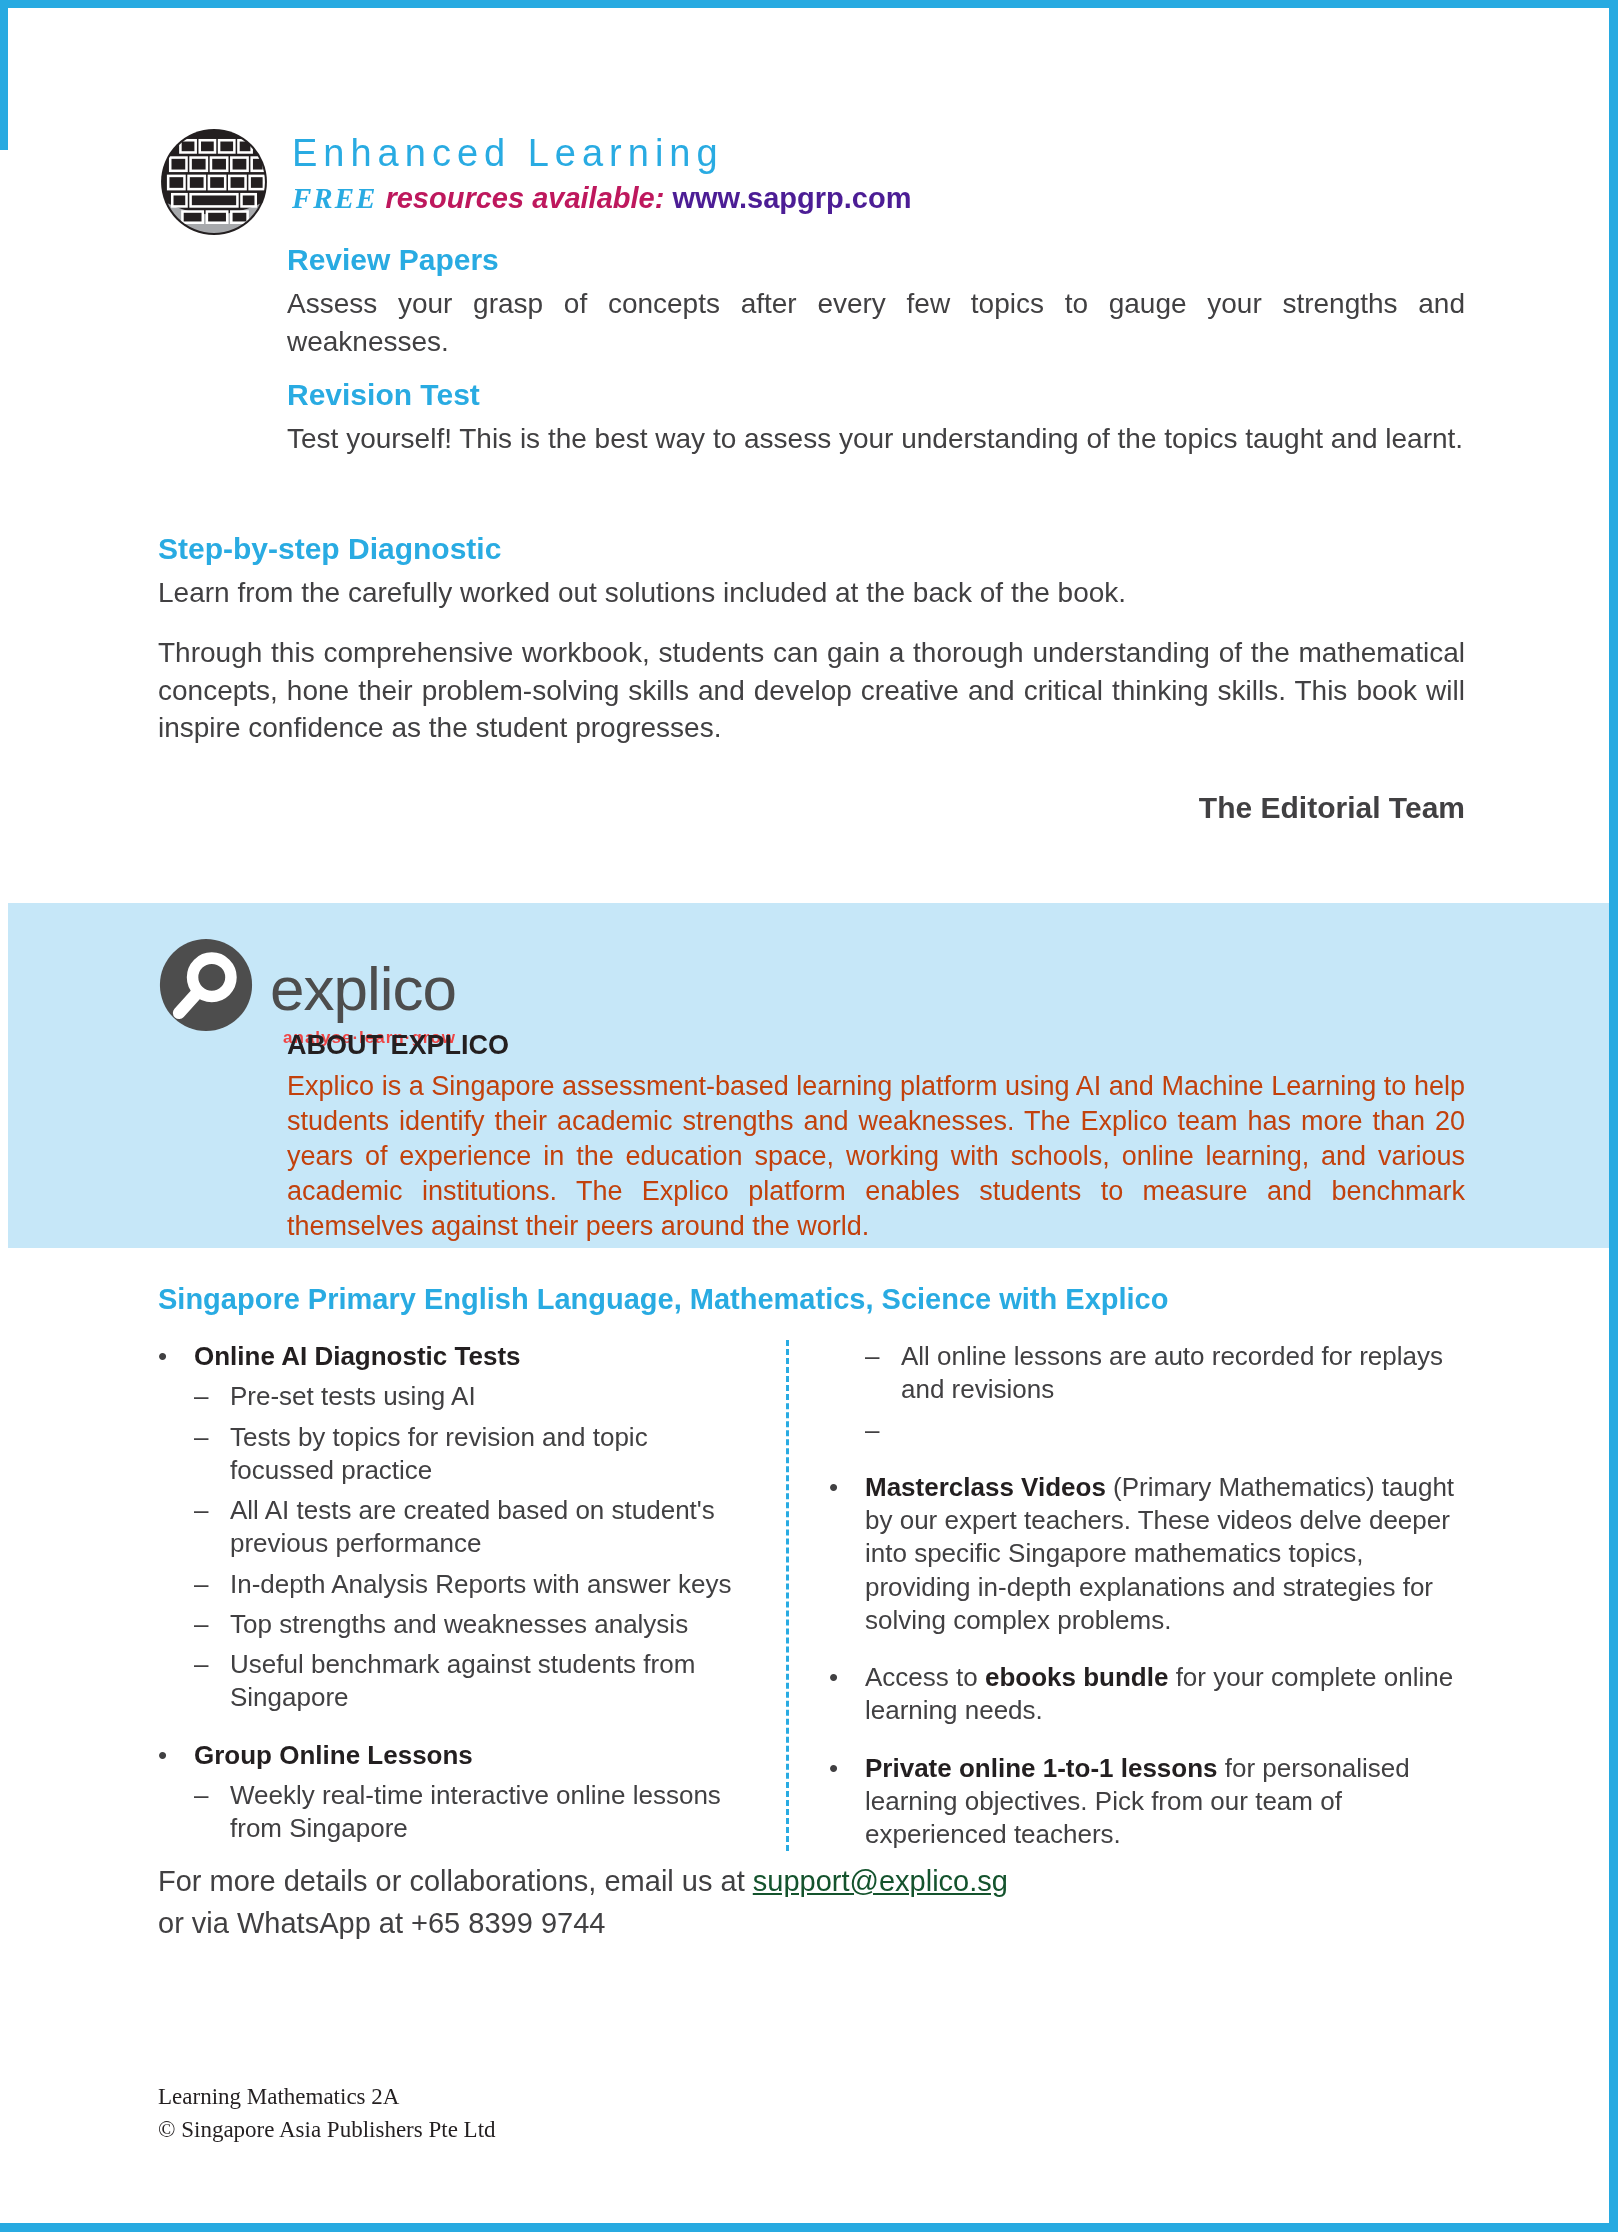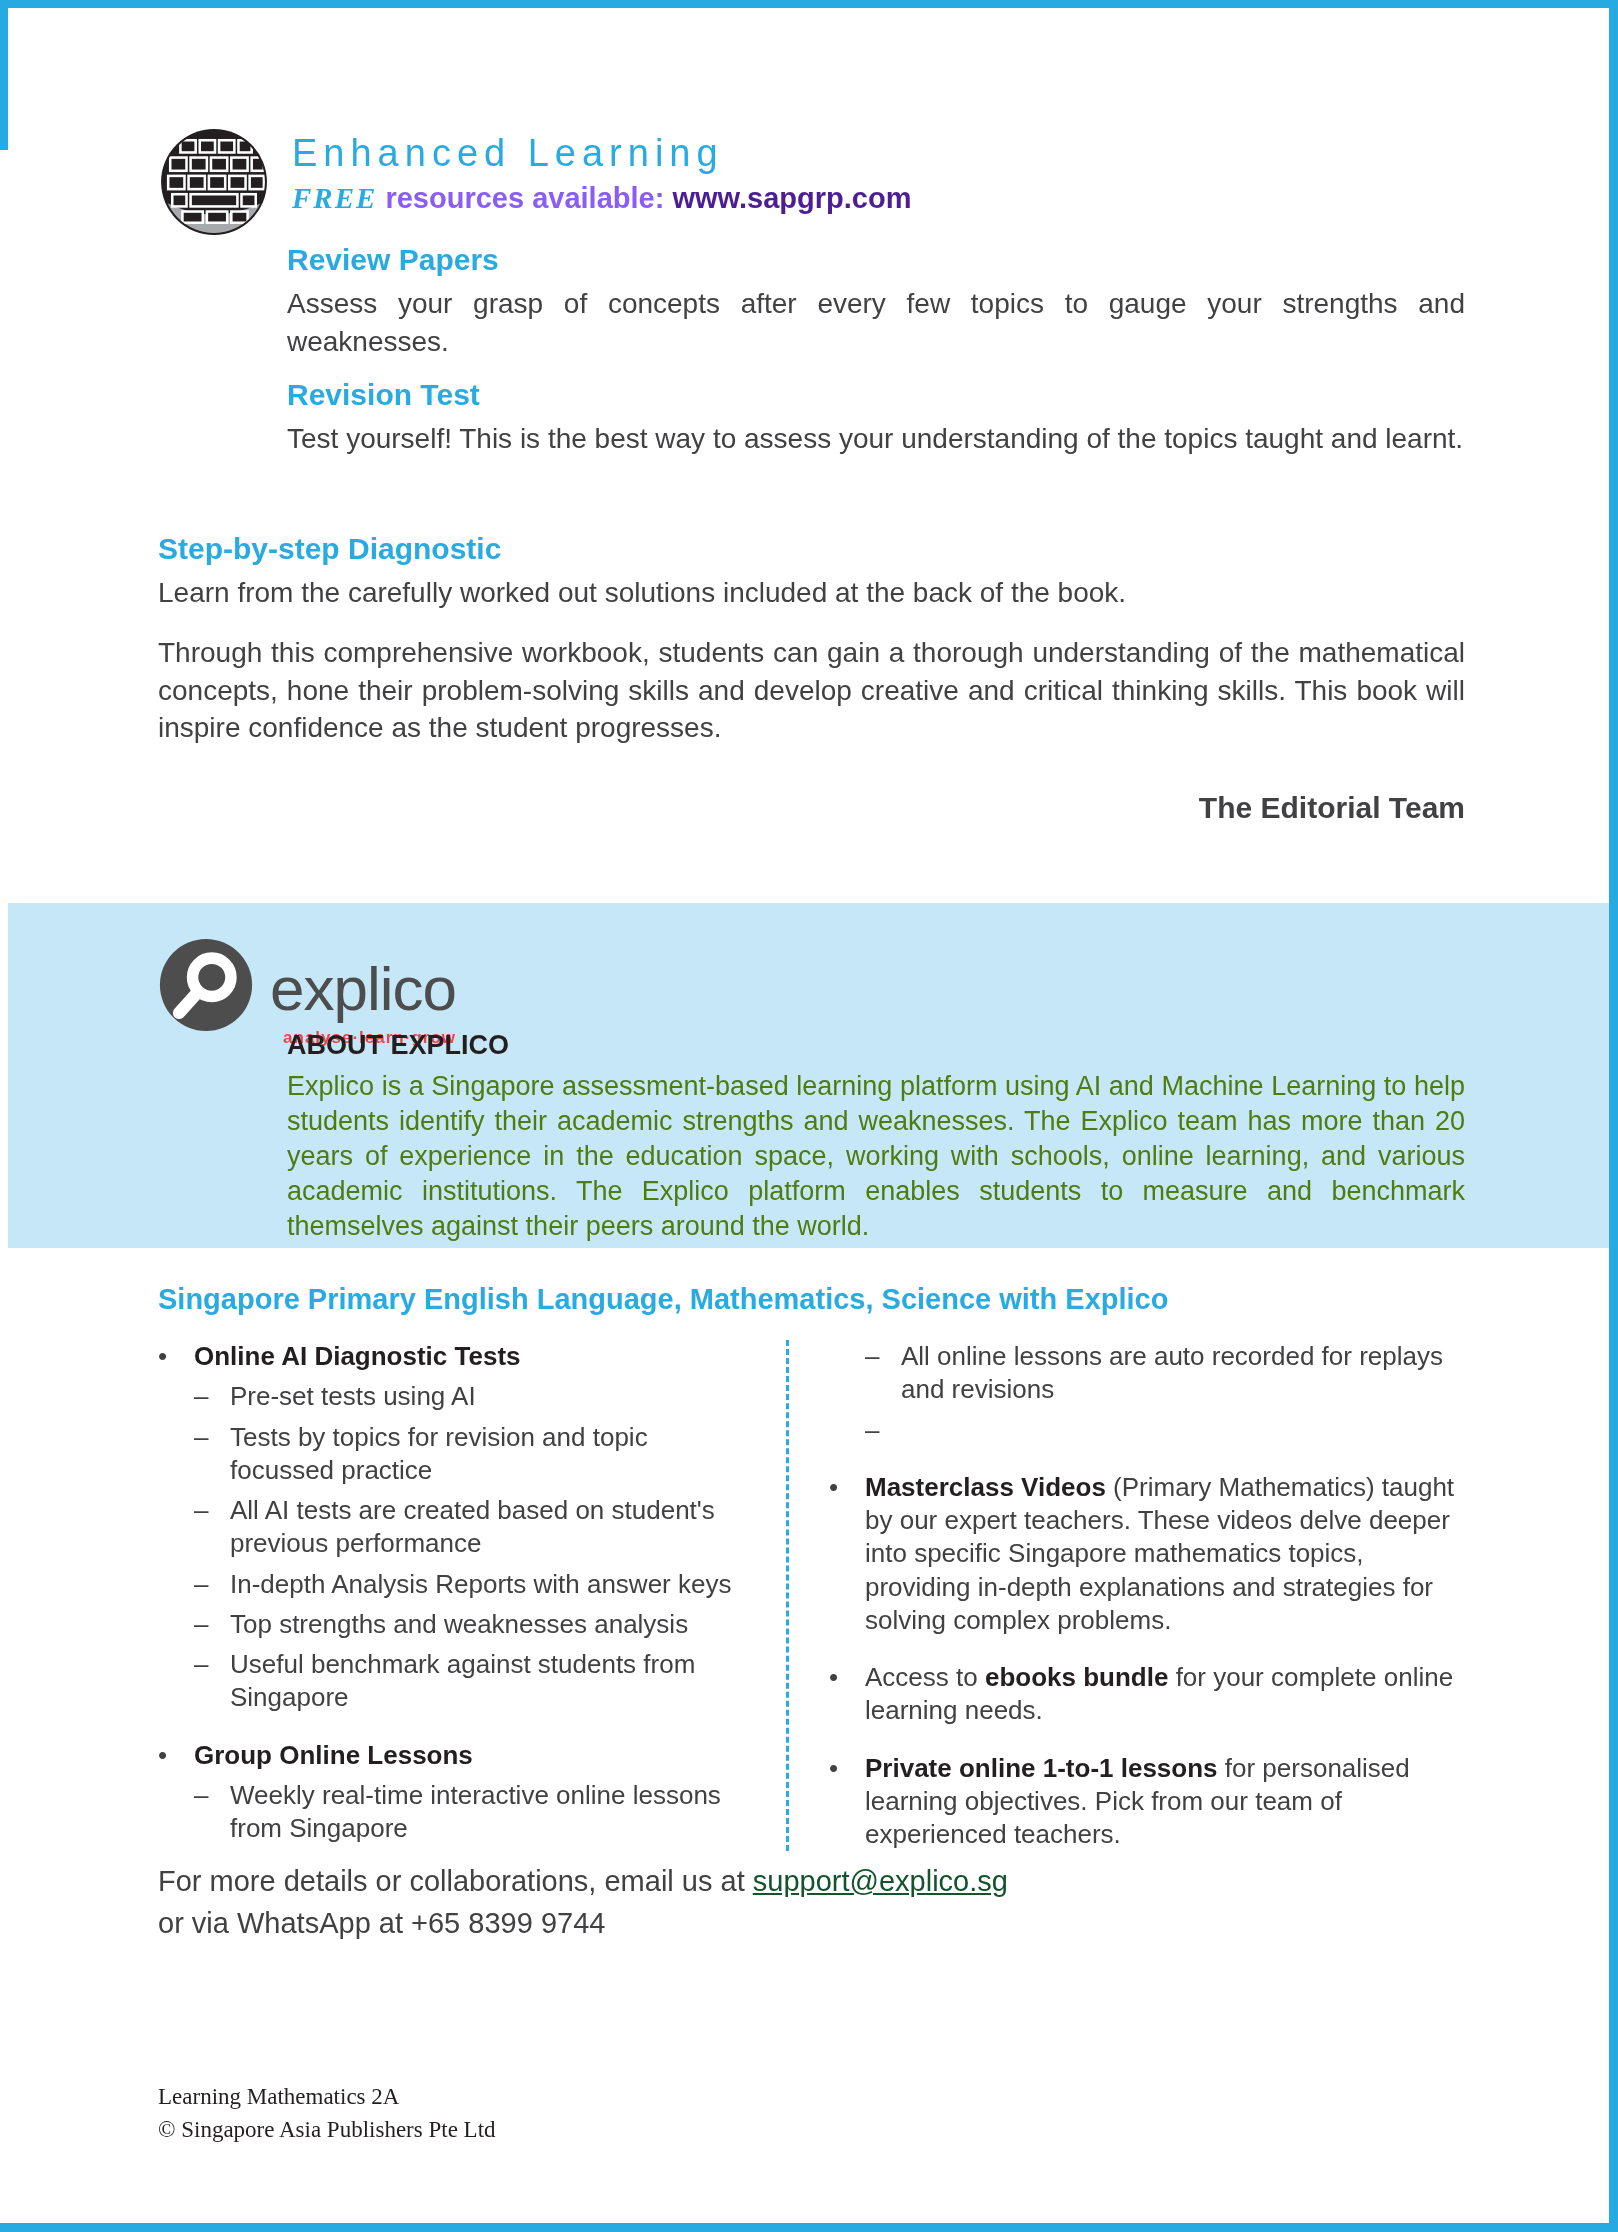--- a/index.html
+++ b/index.html
@@ -22,21 +22,21 @@
   
   .header { position: absolute; left: 158px; top: 126px; display: flex; }
   .globe  { width: 112px; height: 112px; flex: none; }
   .header-text { margin-left: 22px; padding-top: 8px; }
   .el-title {
     font-size: 38px; font-weight: normal; color: #29ABE2;
     letter-spacing: 6px; line-height: 1.05;
   }
   .el-sub { margin-top: 8px; font-size: 29px; }
   .free  { color: #29ABE2; font-style: italic; font-weight: bold; letter-spacing: 2px; font-family: "Liberation Serif", serif; }
-  .res   { color: #8b5cf6; font-weight: bold; }
+  .res   { color: #be185d; font-weight: bold; font-style: italic; }
   .url   { color: #4c1d95; font-weight: bold; text-decoration: none; }
 
   .sec { position: absolute; width: 1178px; }
   .sec-review   { left: 287px; top: 243px; }
   .sec-revision { left: 287px; top: 378px; }
   .sec-h { color: #29ABE2; font-weight: bold; font-size: 30px; margin: 0 0 8px 0; }
   .sec-p { font-size: 28px; line-height: 1.35; text-align: justify; margin: 0; color: #414042; }
 
   .solutions { position: absolute; left: 158px; top: 532px; width: 1307px; }
   .solutions .sec-p + .sec-p { margin-top: 22px; }
@@ -45,21 +45,21 @@
   
   .band { position: absolute; left: 8px; right: 9px; top: 903px; height: 345px; background: #C6E7F8; }
   .explico-logo { position: absolute; left: 158px; top: 922px; display: flex; align-items: center; }
   .explico-circle { width: 96px; height: 96px; flex: none; }
   .explico-words { margin-left: 16px; }
   .explico-wordmark { font-size: 62px; font-weight: normal; color: #4D4D4D; letter-spacing: -1px; line-height: 1; margin-top: 36px; }
   .explico-tagline  { font-size: 17px; font-weight: bold; color: #ef4444; text-align: right; margin-top: 8px; letter-spacing: 1px; }
 
   .about { position: absolute; left: 287px; top: 1030px; width: 1178px; }
   .about-h { font-size: 27px; font-weight: bold; color: #231F20; margin: 0 0 8px 0; }
-  .about-p { font-size: 27px; line-height: 1.3; text-align: justify; margin: 0; color: #4d7c0f; }
+  .about-p { font-size: 27px; line-height: 1.3; text-align: justify; margin: 0; color: #c2410c; }
 
   .offers-h { position: absolute; left: 158px; top: 1283px; font-size: 29px; font-weight: bold; color: #29ABE2; }
 
   .columns { position: absolute; left: 158px; top: 1340px; width: 1307px; display: flex; align-items: stretch; }
   .col-left  { width: 600px; flex: none; }
   .divider   { width: 0; border-left: 3px dashed #29ABE2; margin-left: 28px; margin-right: 40px; }
   .col-right { flex: 1; }
 
   .item { display: flex; font-size: 26px; line-height: 1.28; color: #414042; margin-top: 7px; }
   .item:first-child { margin-top: 0; }

